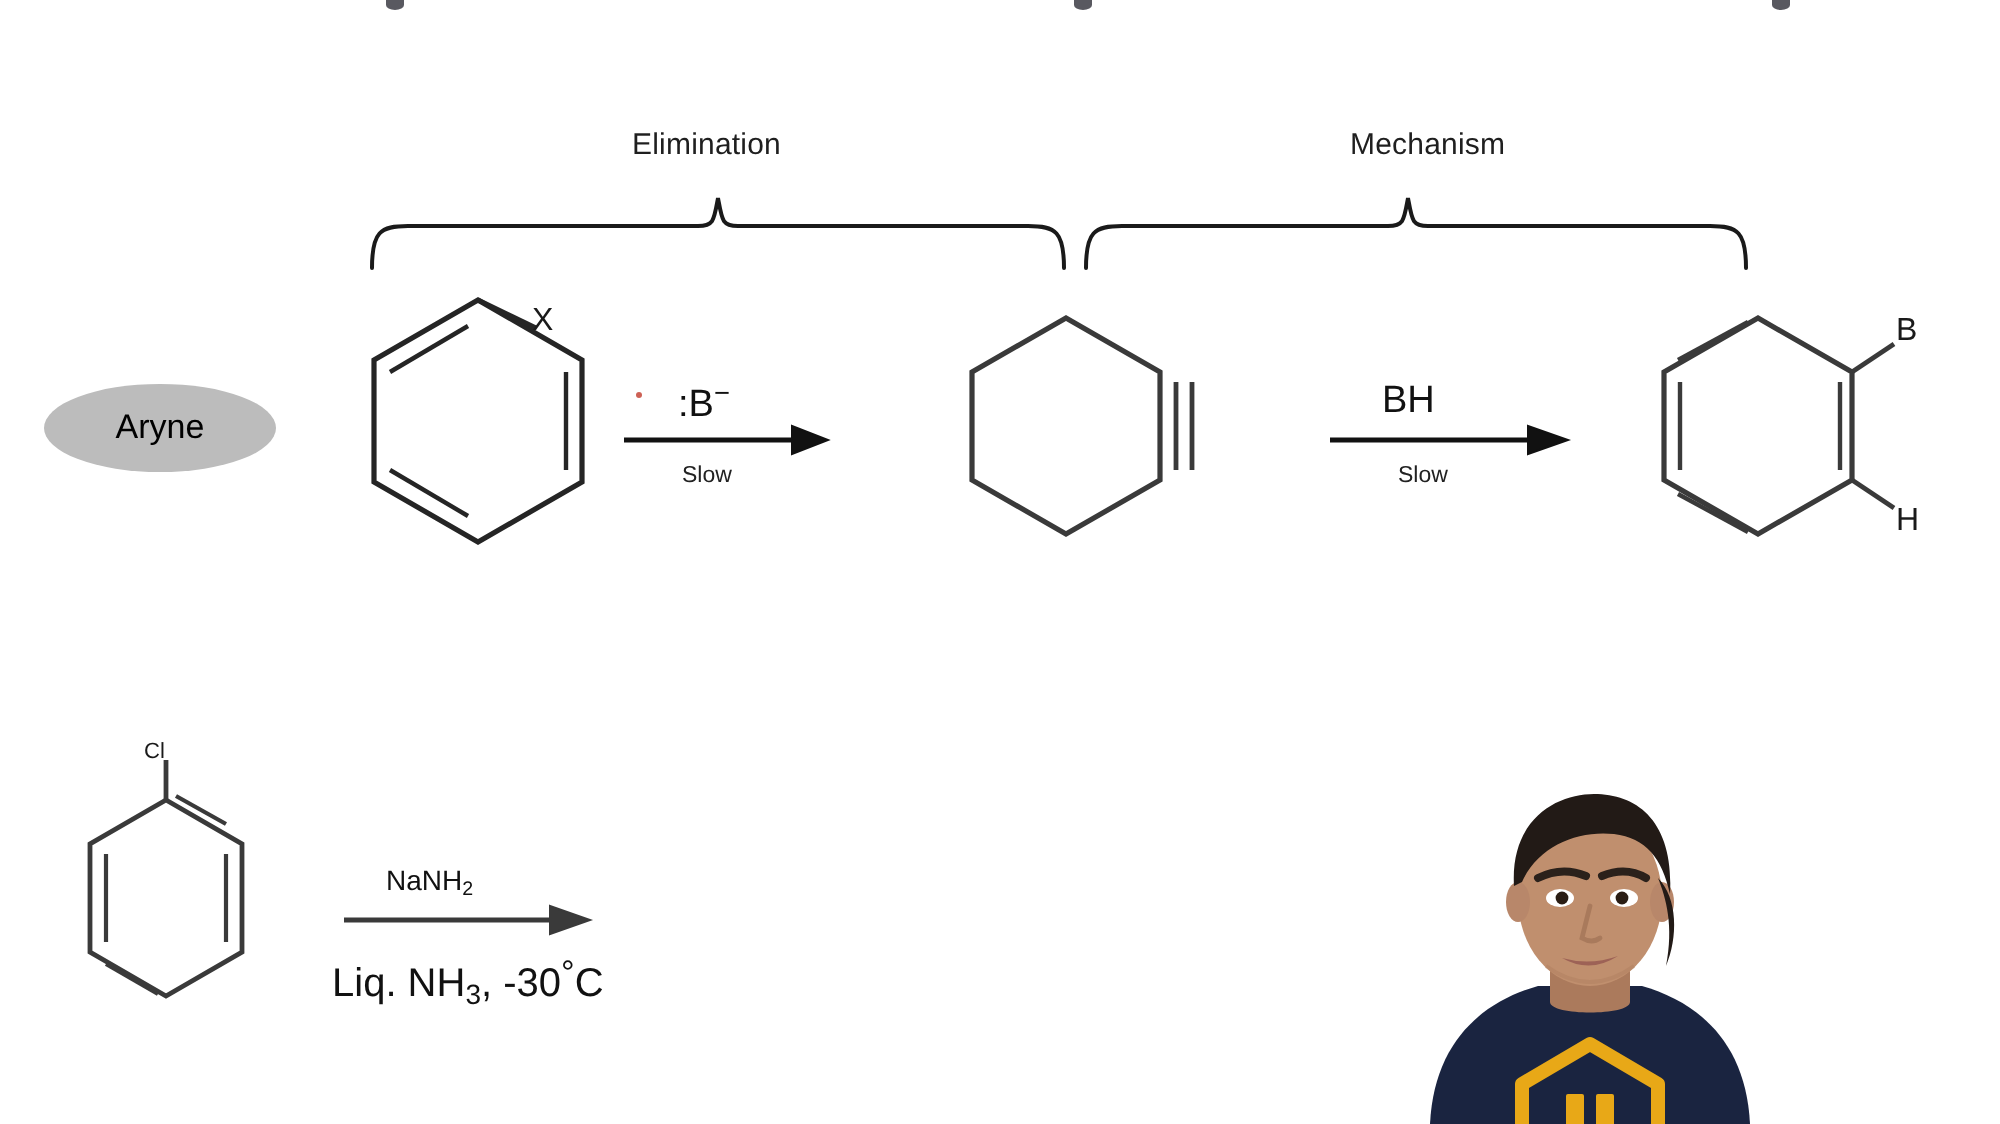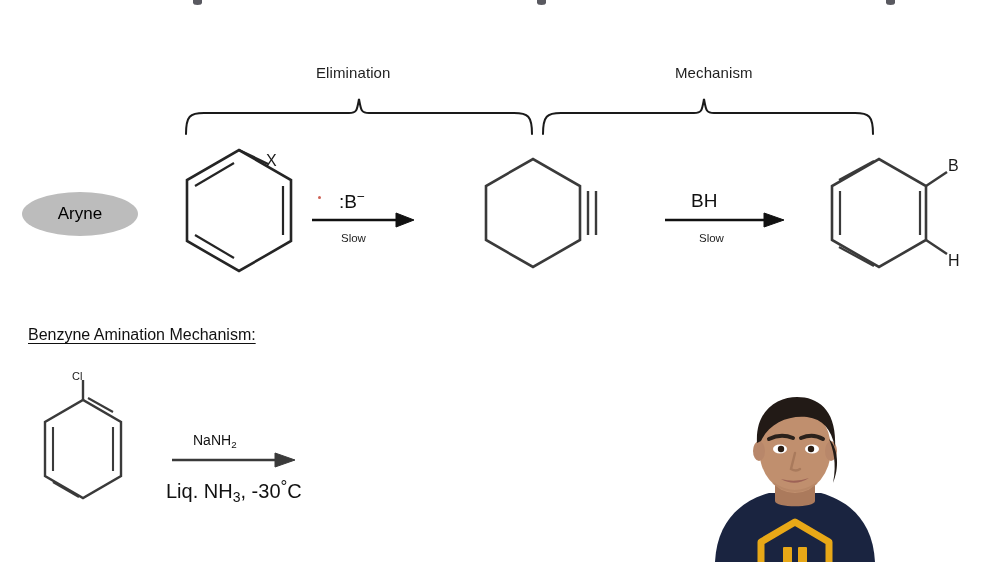--- a/index.html
+++ b/index.html
@@ -200,21 +200,20 @@
   <div class="red-dot" style="left:318px; top:196px;"></div>
 
   <div class="reagent" style="left:339px; top:189px; font-size:19px;">
     <span>:B</span><span class="charge">−</span>
   </div>
   <div class="reagent small" style="left:341px; top:232px;">Slow</div>
 
   <div class="reagent" style="left:691px; top:190px; font-size:19px;text-align:center;">BH</div>
   <div class="reagent small" style="left:699px; top:232px;">Slow</div>
 
-  <div class="section-heading">Benzyne Amination Mechanism:</div>
 
   <div class="reagent" style="left:193px; top:432px;">
     <span>NaNH</span><sub>2</sub>
   </div>
   <div class="reagent" style="left:166px; top:477px; font-size:20px;">
     <span>Liq. NH</span><sub>3</sub><span>, -30</span><span class="sup-deg">°</span><span>C</span>
   </div>
 
   <div class="presenter">
     <svg viewBox="0 0 196 171" width="196" height="171">

